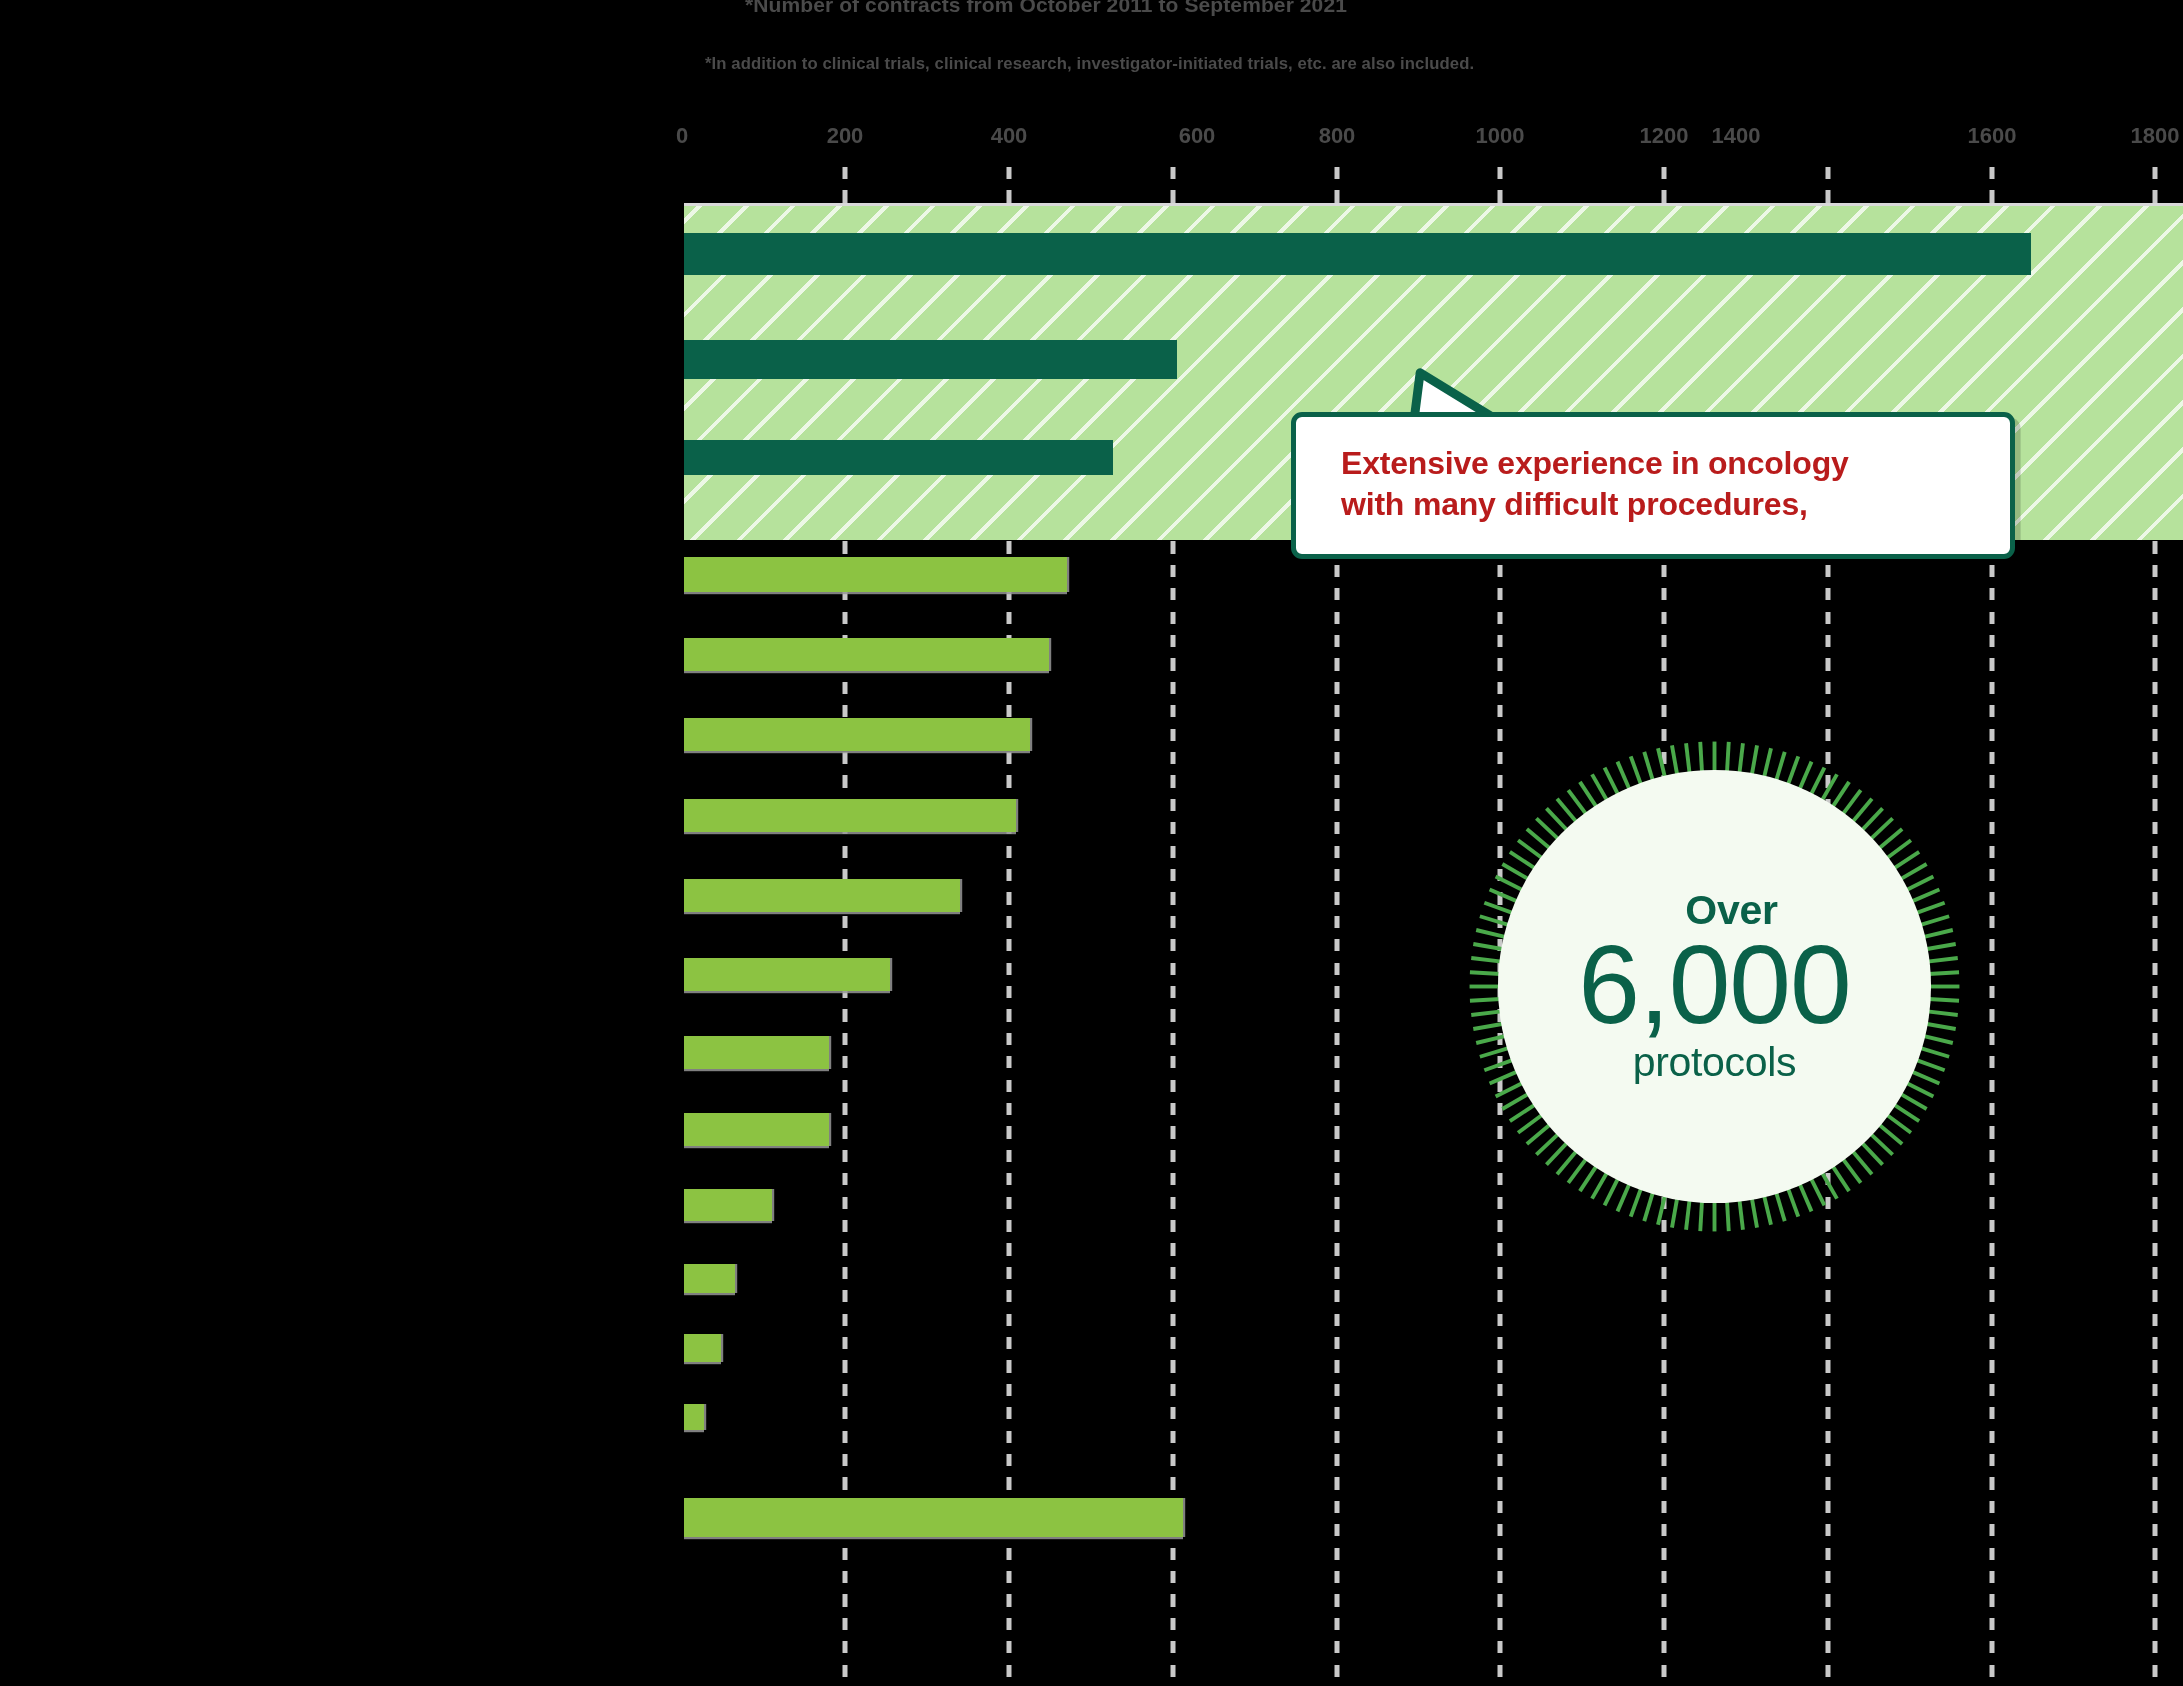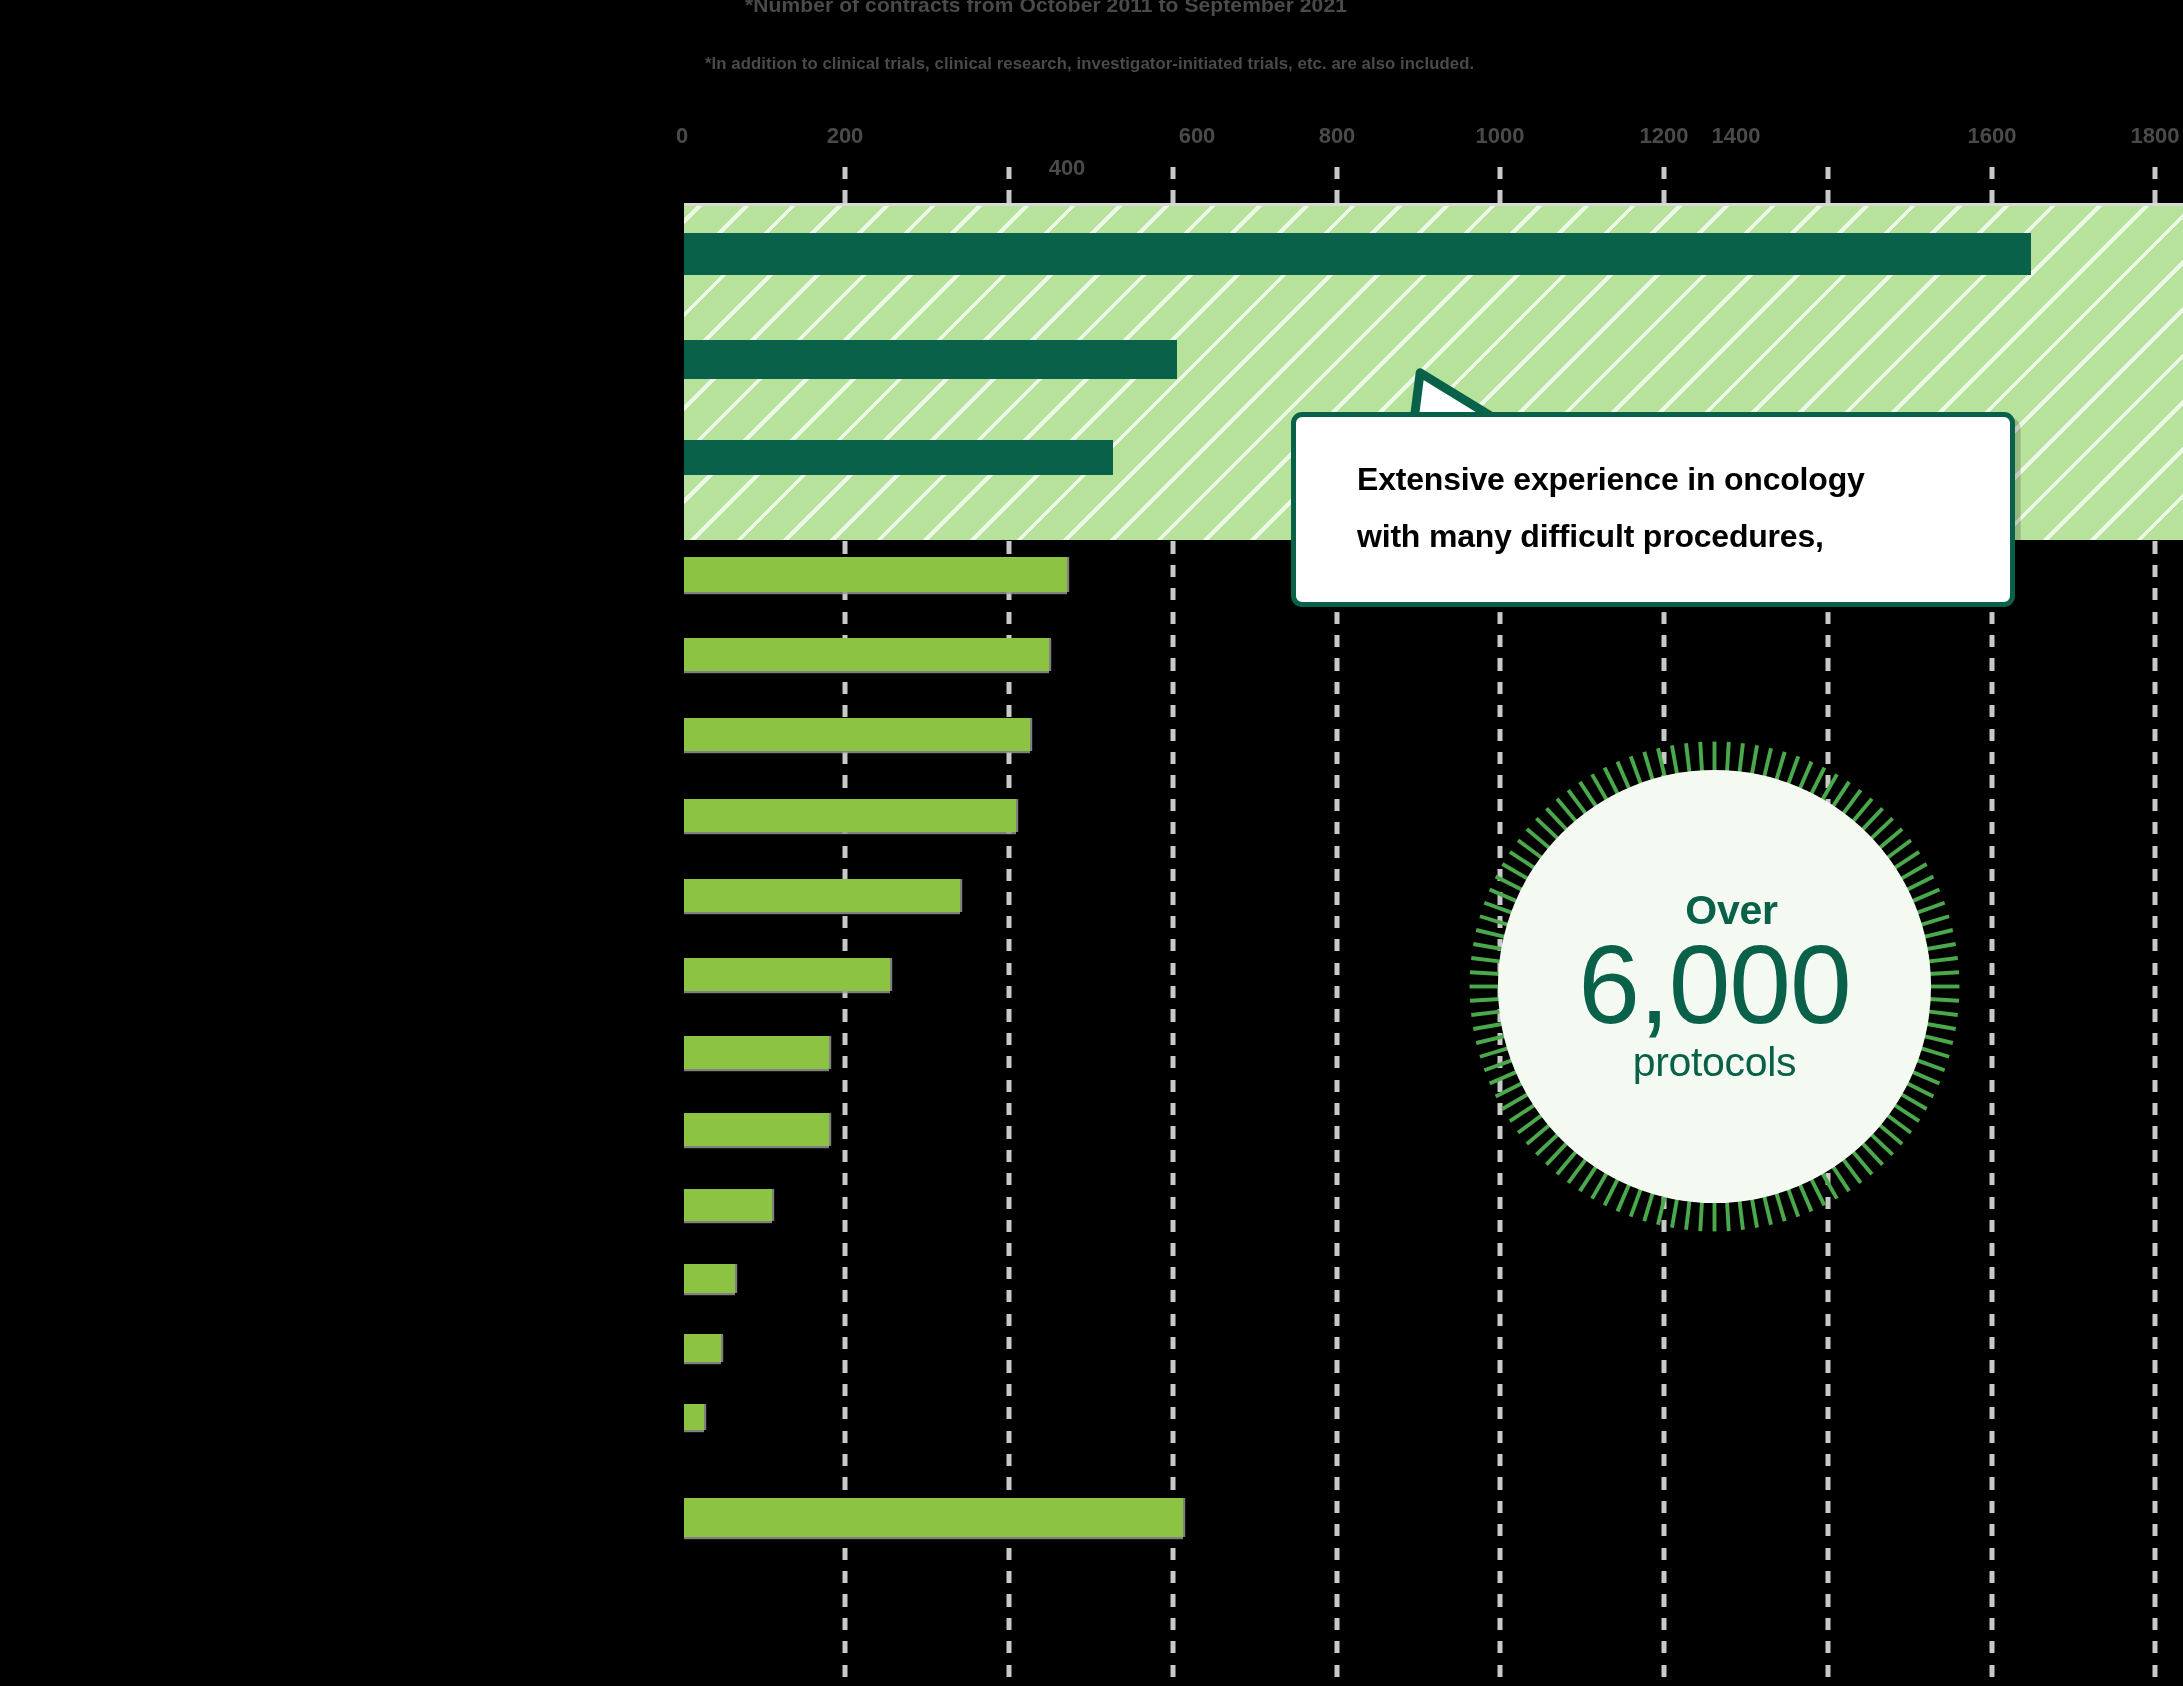--- a/index.html
+++ b/index.html
@@ -60,21 +60,21 @@
   .bar.light{background:#8cc342;}
 
   
   .callout{
     position:absolute;left:1291px;top:412px;width:724px;
     background:#ffffff;border:5px solid #0a6149;border-radius:11px;
     box-sizing:border-box;padding:26px 31px 29px 45px;
     box-shadow:5.6px 5.6px 0 0 rgba(0,0,0,.18);
   }
   .callout p{
-    margin:16px;color:#000000;font-size:32px;line-height:1.28;font-weight:bold;
+    margin:0;color:#b91c1c;font-size:32px;line-height:1.28;font-weight:bold;
     letter-spacing:-0.2px;
   }
   .callout-tail{
     position:absolute;left:1409px;top:365px;width:100px;height:61px;
   }
 
   
   .badge{
     position:absolute;left:1464px;top:736px;width:501px;height:501px;
   }
@@ -127,21 +127,21 @@
         <div class="bar light" style="top: 1189px; height: 32px; width: 88px; background: rgb(140, 195, 66);"></div>
         <div class="bar light" style="top: 1264px; height: 29px; width: 51px; background: rgb(140, 195, 66);"></div>
         <div class="bar light" style="top: 1334px; height: 28px; width: 37px; background: rgb(140, 195, 66);"></div>
         <div class="bar light" style="top: 1404px; height: 26px; width: 19.6px; background: rgb(140, 195, 66);"></div>
         <div class="bar light" style="top: 1498px; height: 39px; width: 499px; background: rgb(140, 195, 66);"></div>
       </div>
 
     <div class="axis-labels" id="axis-labels">
         <div class="tick-label" style="left: 682px;">0</div>
         <div class="tick-label" style="left: 845px;">200</div>
-        <div class="tick-label" style="left: 1067px; margin-top: 32px;">400</div>
+        <div class="tick-label" style="left: 1009px;">400</div>
         <div class="tick-label" style="left: 1173px; margin-left: 24px;">600</div>
         <div class="tick-label" style="left: 1337px;">800</div>
         <div class="tick-label" style="left: 1500px;">1000</div>
         <div class="tick-label" style="left: 1664px;">1200</div>
         <div class="tick-label" style="left: 1736px;">1400</div>
         <div class="tick-label" style="left: 1992px;">1600</div>
         <div class="tick-label" style="left: 2155px;">1800</div>
       </div>
 
   </div>

